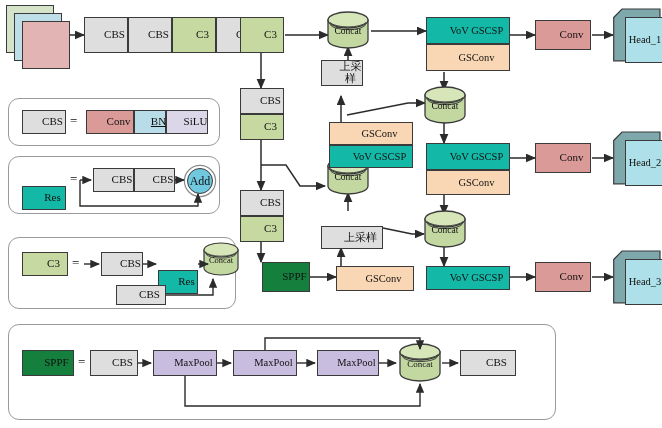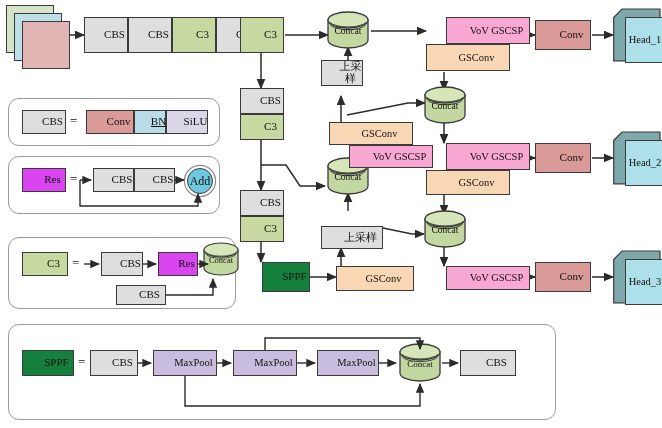--- a/index.html
+++ b/index.html
@@ -7,24 +7,24 @@
   #stage{position:relative;width:662px;height:428px;background:#ffffff;overflow:hidden;}
 
   .node{position:absolute;box-sizing:border-box;border:1.3px solid #3a3a3a;
         display:flex;align-items:center;justify-content:center;text-align:center;
         font-size:11px;color:#111;line-height:1.05;padding-left:17px;}
   .node.cbs{background:#dedede;}
   .node.c3{background:#c5d9a0;}
   .node.conv{background:#d99a98;}
   .node.bn{background:#b9dde8;text-decoration:underline;}
   .node.silu{background:#dbd6e8;}
-  .node.res{background:#d946ef;}
+  .node.res{background:#14b8a6;margin-top:18px;}
   .node.sppf{background:#15803d;}
   .node.gsconv{background:#fad7b4;}
-  .node.vov{background:#f9a8d4;margin-left:20px;}
+  .node.vov{background:#14b8a6;}
   .node.maxpool{background:#c9bddf;}
   .node.up{background:#dedede;}
 
   
   .imgstack{position:absolute;}
   .imgstack i{position:absolute;display:block;border:1.3px solid #3a3a3a;width:46px;height:46px;}
 
   
   .cube{position:absolute;}
   .cube .front{position:absolute;left:12px;top:9px;width:38px;height:44px;background:#ade0e8;

